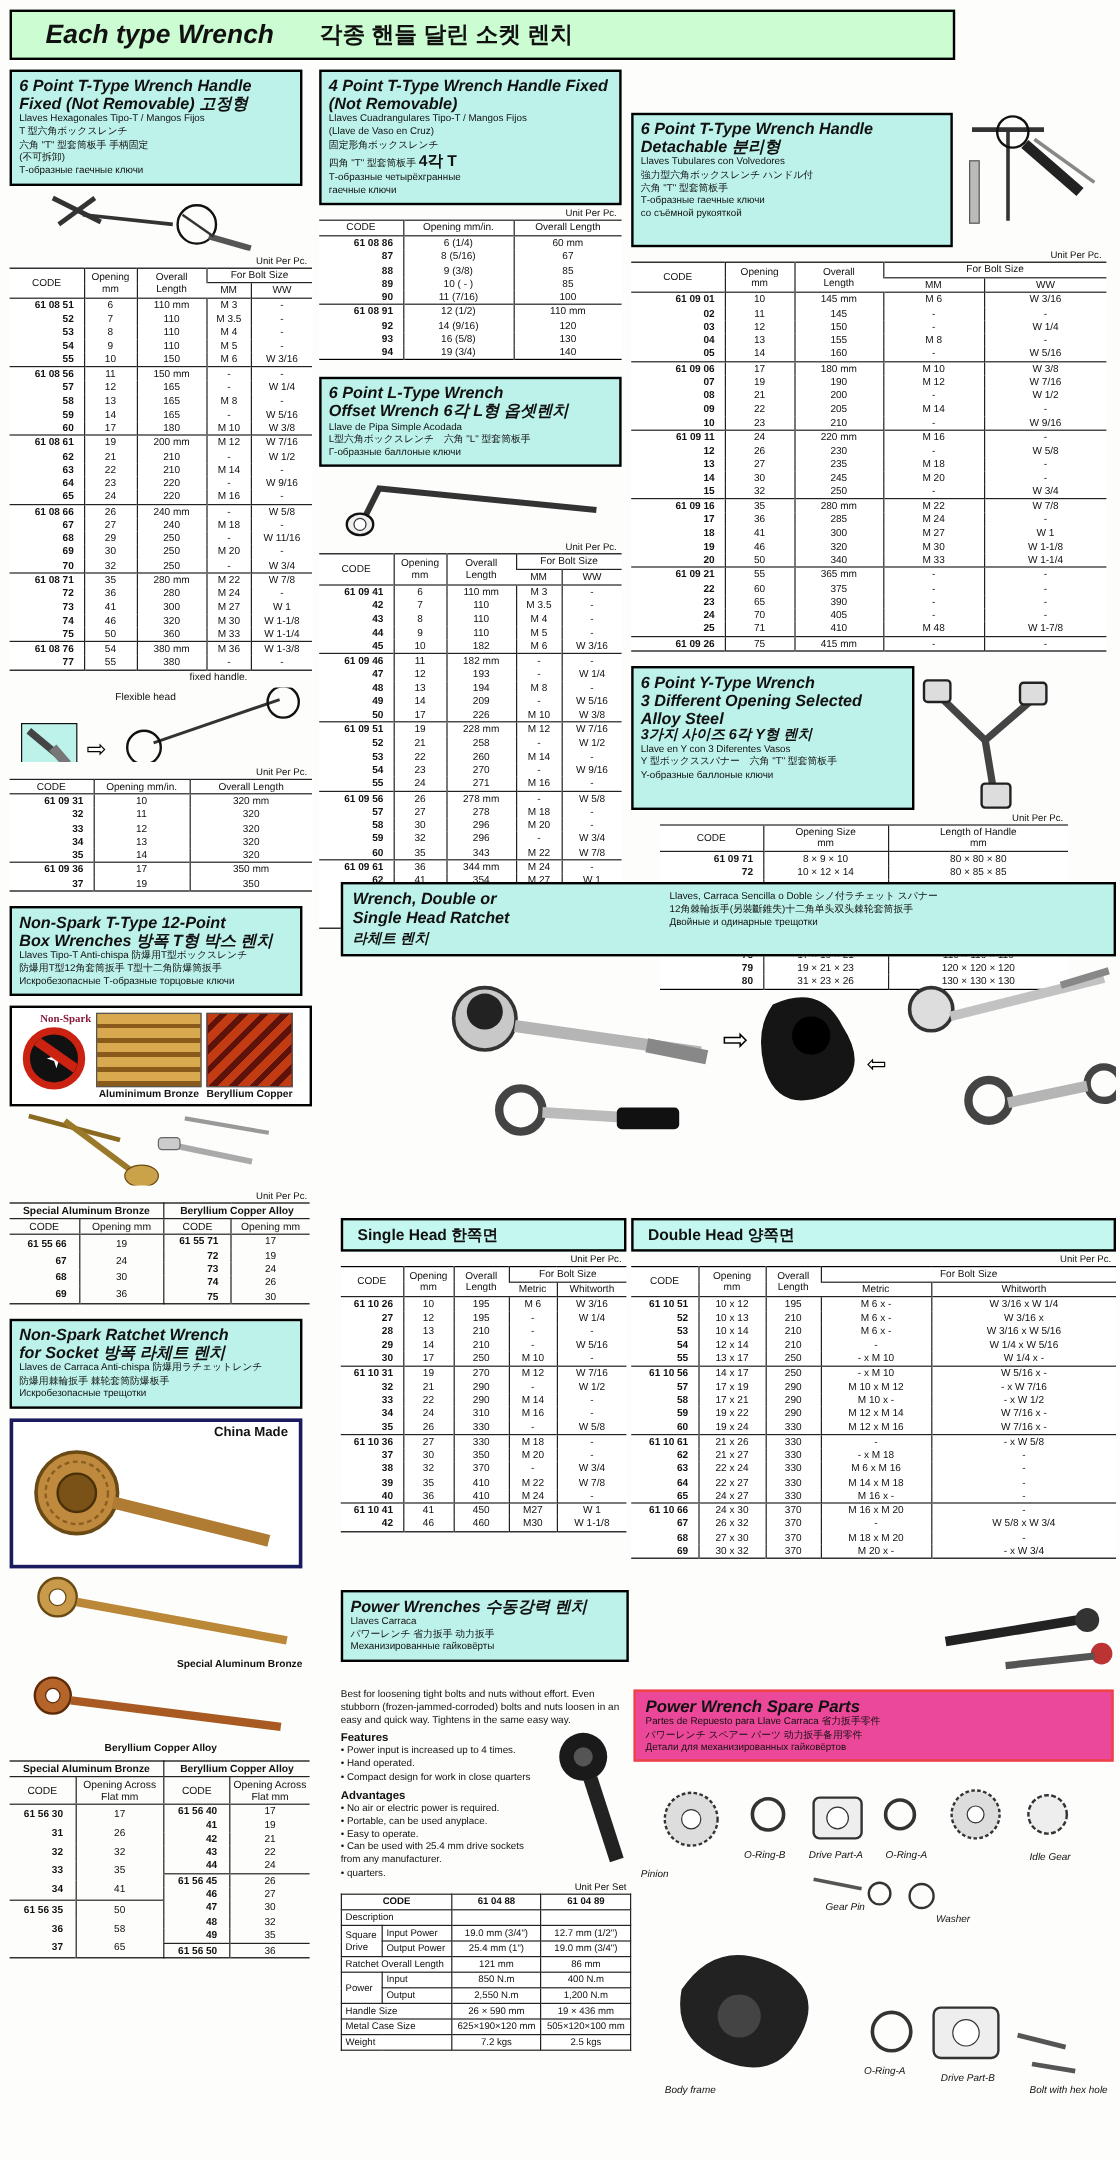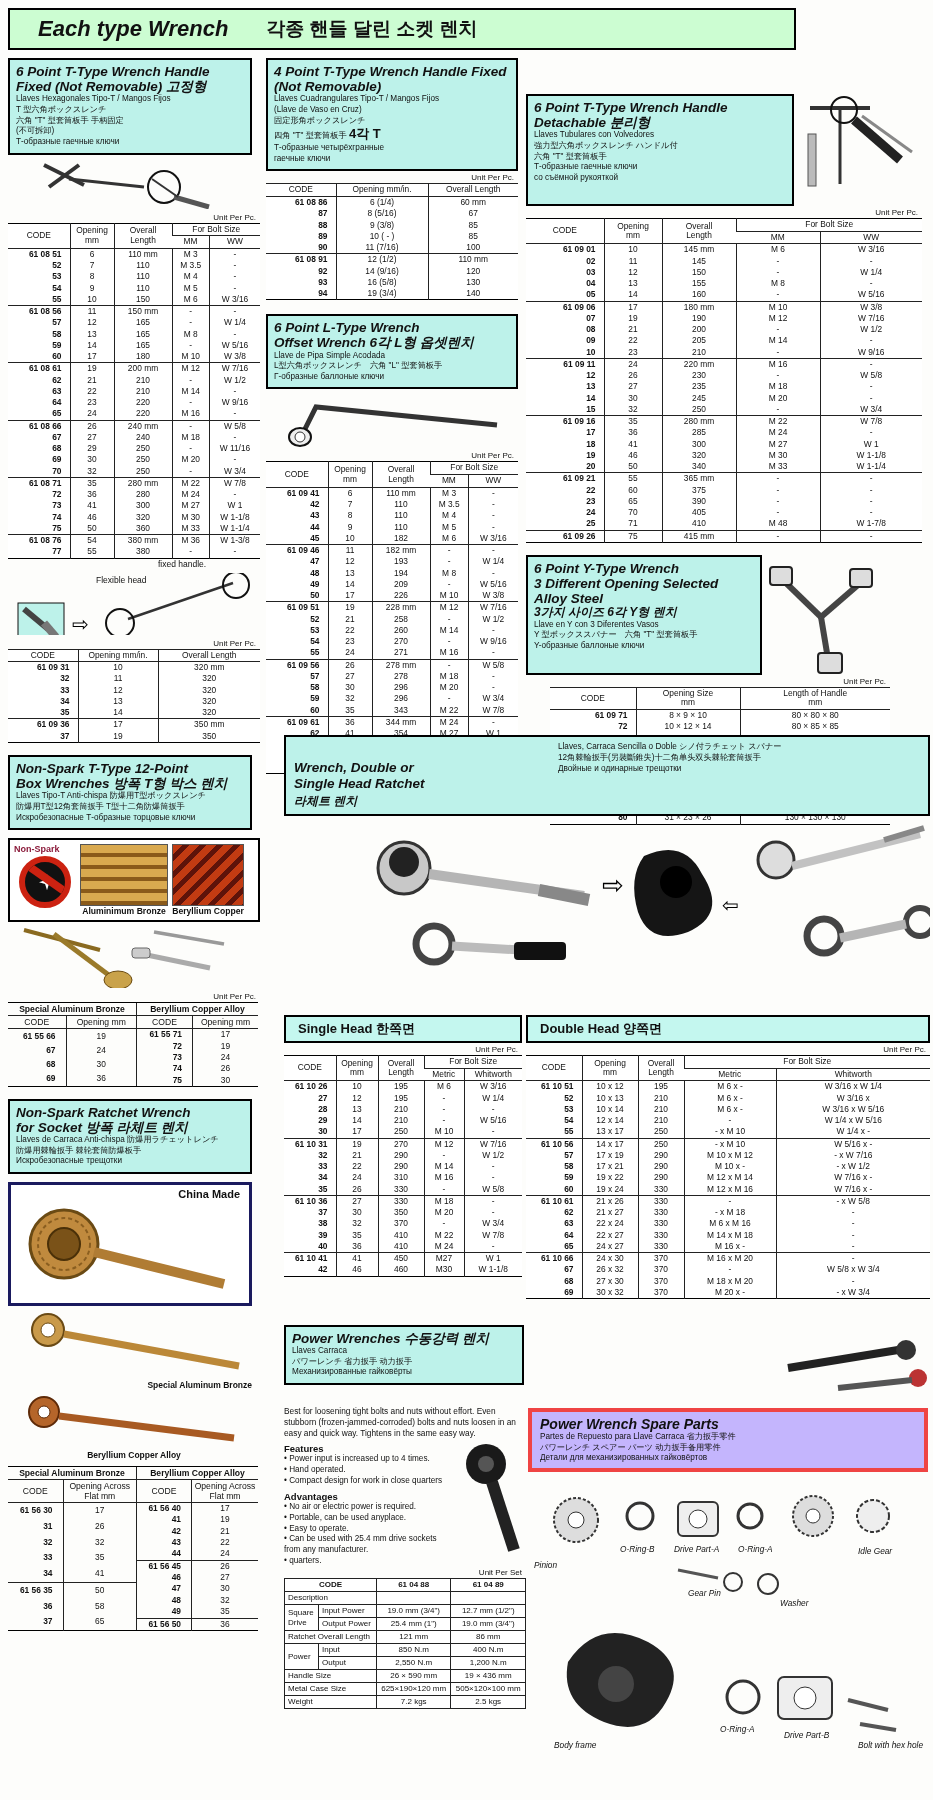--- a/index.html
+++ b/index.html
@@ -37,21 +37,21 @@
 
   
   .col-left  { left:8px;   top:58px; width:252px; }
   .col-mid   { left:266px; top:58px; width:252px; }
   .col-right { left:526px; top:58px; width:404px;margin-top:36px; }
 
   .illus { display:block; margin:2px auto; }
 
   
   .photo-panel { border:2px solid #000; background:#fff; padding:4px; display:flex; gap:4px; align-items:flex-start; }
-  .nospark-wrap { width:62px; text-align:left; }
+  .nospark-wrap { width:62px; text-align:right;font-family:Liberation Serif, serif; }
   .nospark-label { color:#8b1a3a; font-weight:bold; font-size:9px; }
   .nospark-ico { width:52px; height:52px; border-radius:50%; background:#111; border:6px solid #c21; margin:2px auto;
                  position:relative; overflow:hidden; }
   .nospark-ico .spark { position:absolute; left:14px; top:12px; width:16px; height:16px; background:#fff;
                         clip-path:polygon(50% 0,62% 38%,100% 50%,62% 62%,50% 100%,38% 62%,0 50%,38% 38%); }
   .nospark-ico .slash { position:absolute; left:-6px; top:18px; width:70px; height:8px; background:#c21; transform:rotate(35deg); }
   .photo { height:62px; border:1px solid #555; }
   .photo.bronze { width:88px; background:
       repeating-linear-gradient(180deg,#d9a94f 0 8px,#8a5a1a 8px 12px), #b8863a; }
   .photo.copper { width:72px; background:
@@ -63,21 +63,21 @@
   .matTable th { font-size:8.6px; font-weight:bold; padding:1px 0; border-bottom:1px solid #222; white-space:pre-line; }
   .matTable .hd2 th { font-weight:normal; }
   .matTable td { text-align:center; line-height:1.35; }
   .matTable tr > *:not(:first-child) { border-left:1px solid #222; }
   .matTable tbody tr.gs td { border-top:1.2px solid #222; }
   .matTable td.c0 { text-align:right; font-weight:bold; padding-right:10px; white-space:nowrap; }
 
   
   .ratchet-sec { left:284px; top:735px; width:646px; }
   .ratchet-box { background:#bdf2ea; border:2px solid #000; display:flex; padding:4px 8px; gap:14px; }
-  .ratchet-box .lft { width:250px;margin-top:19px; }
+  .ratchet-box .lft { width:250px; }
   .ratchet-box .lft .t { font-size:13.5px; font-weight:bold; font-style:italic; line-height:1.15; }
   .ratchet-box .lft .ko { font-size:12px; font-weight:bold; font-style:italic; margin-top:2px; }
   .ratchet-box .rgt div { font-size:8.2px; line-height:1.35; }
 
   .headbar { background:#c4f7ef; border:2px solid #000; font-size:13px; font-weight:bold; padding:3px 12px; }
   .single-sec { left:284px; top:1015px; width:238px; }
   .double-sec { left:526px; top:1015px; width:404px; }
 
   
   .power-sec { left:284px; top:1325px; width:242px; }
@@ -85,21 +85,21 @@
   .pw-intro { font-size:8.3px; line-height:1.3; margin-top:21px; }
   .pw-h { font-size:9.5px; font-weight:bold; margin-top:5px; }
   ul.pw-list { list-style:none; font-size:8.2px; line-height:1.3; }
   ul.pw-list li::before { content:"• "; }
 
   table.pwt { border-collapse:collapse; width:100%; font-size:8px; border:1.5px solid #000; background:#fff; }
   table.pwt td { border:1px solid #222; padding:1px 3px; text-align:center; line-height:1.25; }
   table.pwt td.lbl { text-align:left; }
   table.pwt td.bold { font-weight:bold; }
 
-  .spare-box { background:#c4b5fd; border:4px solid #ef4444; padding:4px 8px; }
+  .spare-box { background:#ec4899; border:2px solid #ef4444; padding:4px 8px; }
   .spare-box .t { font-size:14px; font-weight:bold; font-style:italic; }
   .spare-box div.sub { font-size:8.2px; line-height:1.3; }
   .diagram { position:relative; height:300px; }
   .diagram .lab { position:absolute; font-size:8.3px; font-style:italic; }
 
   .china-frame { border:3px solid #1a1a5e; padding:3px; background:#fff; }
   .china-label { font-weight:bold; font-size:11px; text-align:right; padding-right:6px; }
 
   svg text { font-family:"Liberation Sans", sans-serif; }
 </style>

